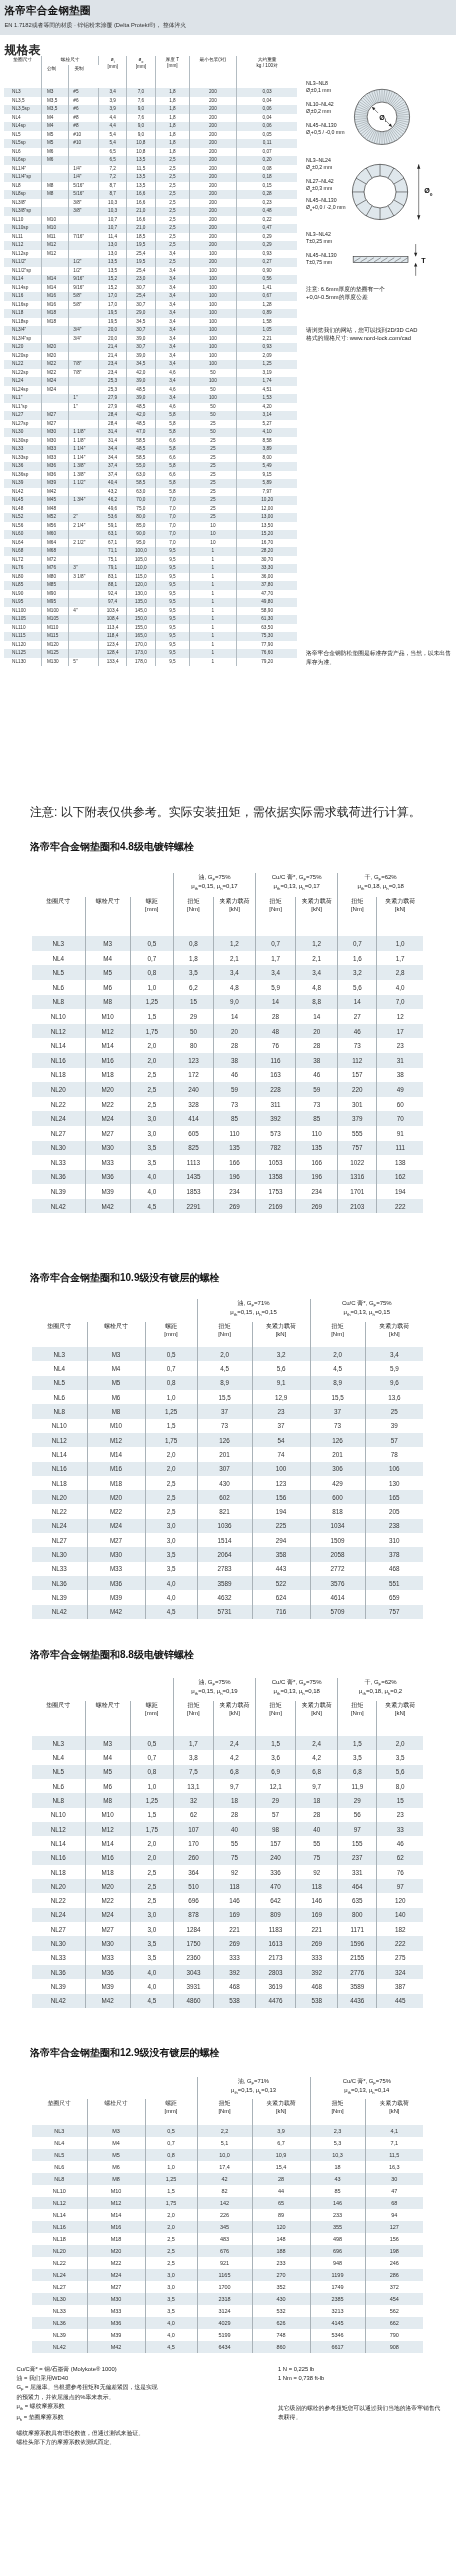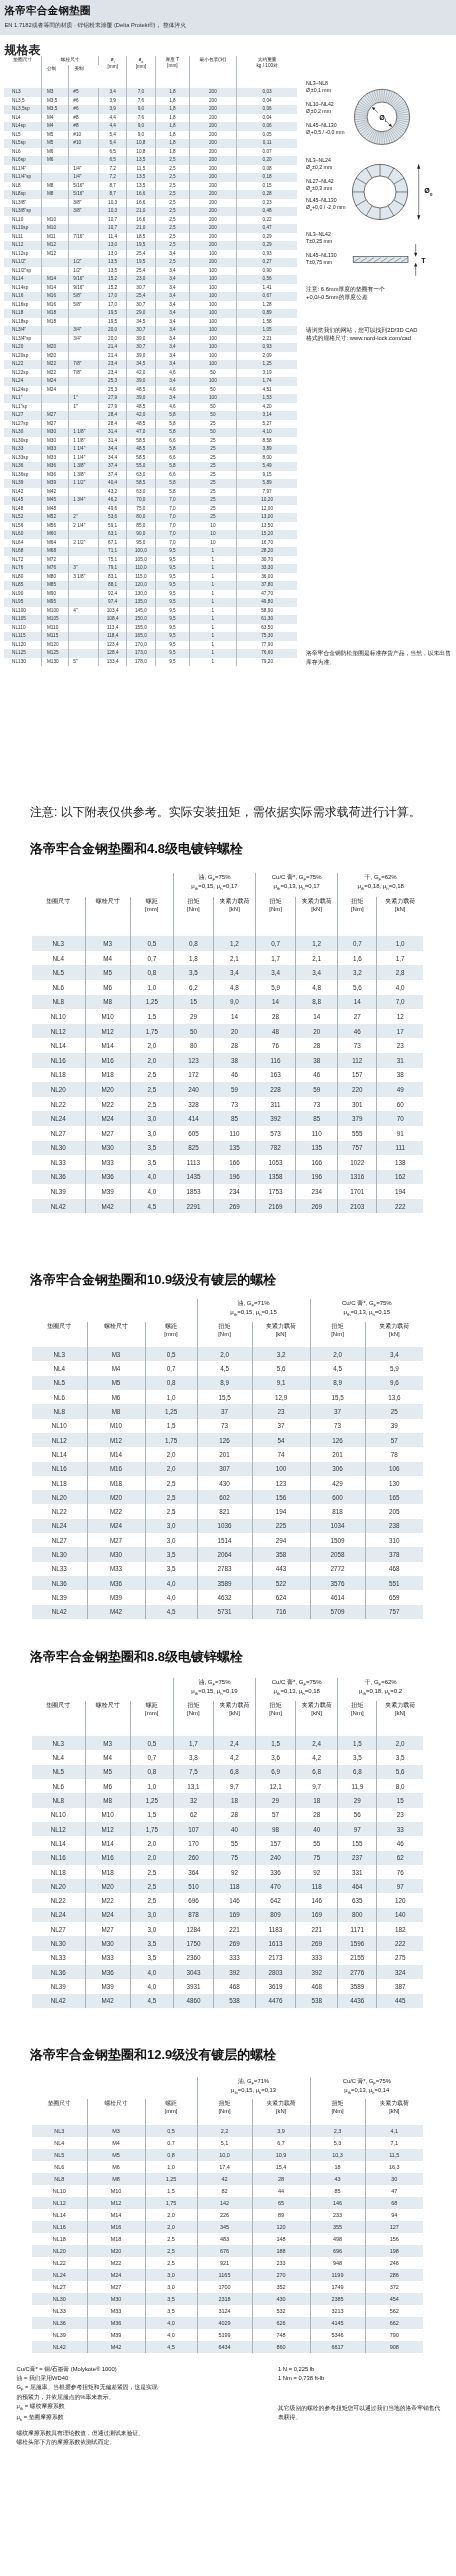--- a/index.html
+++ b/index.html
@@ -27,21 +27,21 @@
   #spec-table th.al{text-align:left;padding-left:5px;}
   
   .tol-item{position:absolute;left:306px;width:50px;font-size:5.2px;line-height:1.3;color:#222;}
   .note-sm{position:absolute;left:306px;width:150px;font-size:5.8px;line-height:1.45;color:#222;}
   svg text{font-family:"Liberation Sans","DejaVu Sans",sans-serif;}
   
   #banner{left:11px;top:687px;width:436px;height:86px;background:#d8dfe5;}
   #banner-title{left:20px;top:22px;font-size:16.5px;font-weight:bold;color:#161616;}
   #banner-subtitle{left:20px;top:55px;font-size:9.4px;color:#222;}
   #attention-note{left:30px;top:804px;width:396px;font-size:12px;color:#1d1d1d;}
-  .tq-title{position:absolute;left:30px;font-size:13px;font-weight:bold;color:#141414;text-align:center;}
+  .tq-title{position:absolute;left:30px;font-size:10px;font-weight:bold;color:#141414;text-align:center;}
   
   .tq{position:absolute;left:32px;width:391px;table-layout:fixed;}
   .tq th{font-weight:normal;color:#222;text-align:center;vertical-align:top;line-height:1.3;padding:1.1px 0 0 0;}
   .tq thead tr.g th{font-size:6px;}
   .tq thead tr.c th{font-size:6px;}
   .tq td{text-align:center;color:#333;padding:0;}
   .tq tbody tr:nth-child(odd){background:#e3ebf0;}
   .tq thead tr.g th.b,.tq thead tr.c th.b,.tq td.bl{border-left:0.6px solid #a9b2b8;}
   .tq thead tr.c th{border-left:0.6px solid #a9b2b8;}
   .tq thead tr.c th:first-child{border-left:none;}

